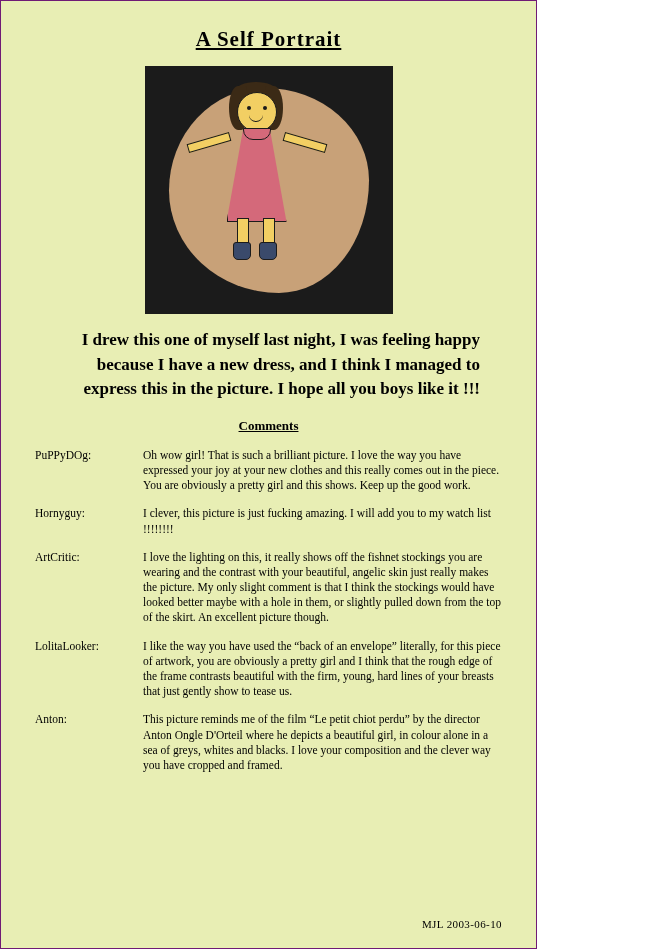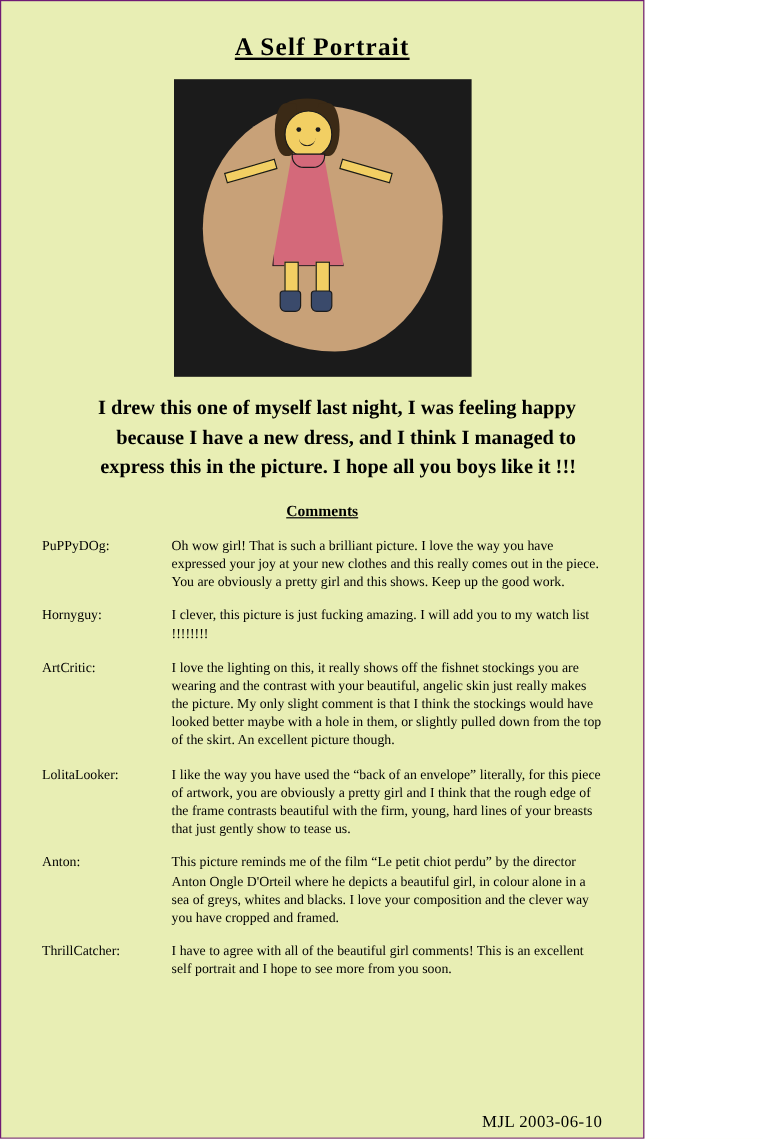--- a/index.html
+++ b/index.html
@@ -78,22 +78,22 @@
     line-height: 1.32;
   }
   td.who {
     width: 108px;
     padding-right: 8px;
     white-space: nowrap;
   }
   .footer {
     position: absolute;
     right: 34px;
-    bottom: 4px;
-    font-size: 14px;
+    bottom: 18px;
+    font-size: 11px;
     letter-spacing: 0.4px;
   }
   
   .fig-head {
     position: absolute;
     left: 92px; top: 26px;
     width: 38px; height: 38px;
     background: #f2cf63;
     border: 1.6px solid #1b1b1b;
     border-radius: 50%;
@@ -228,22 +228,18 @@
           <td class="what">I love the lighting on this, it really shows off the fishnet stockings you are wearing and the contrast with your beautiful, angelic skin just really makes the picture. My only slight comment is that I think the stockings would have looked better maybe with a hole in them, or slightly pulled down from the top of the skirt. An excellent picture though.</td>
         </tr>
         <tr>
           <td class="who">LolitaLooker:</td>
           <td class="what">I like the way you have used the “back of an envelope” literally, for this piece of artwork, you are obviously a pretty girl and I think that the rough edge of the frame contrasts beautiful with the firm, young, hard lines of your breasts that just gently show to tease us.</td>
         </tr>
         <tr>
           <td class="who">Anton:</td>
           <td class="what">This picture reminds me of the film “Le petit chiot perdu” by the director Anton Ongle D'Orteil where he depicts a beautiful girl, in colour alone in a sea of greys, whites and blacks. I love your composition and the clever way you have cropped and framed.</td>
         </tr>
-        <tr>
-          <td class="who">ThrillCatcher:</td>
-          <td class="what">I have to agree with all of the beautiful girl comments! This is an excellent self portrait and I hope to see more from you soon.</td>
-        </tr>
       </tbody>
     </table>
 
     <div class="footer">MJL 2003-06-10</div>
   </div>
 </div>
 
 </body></html>

